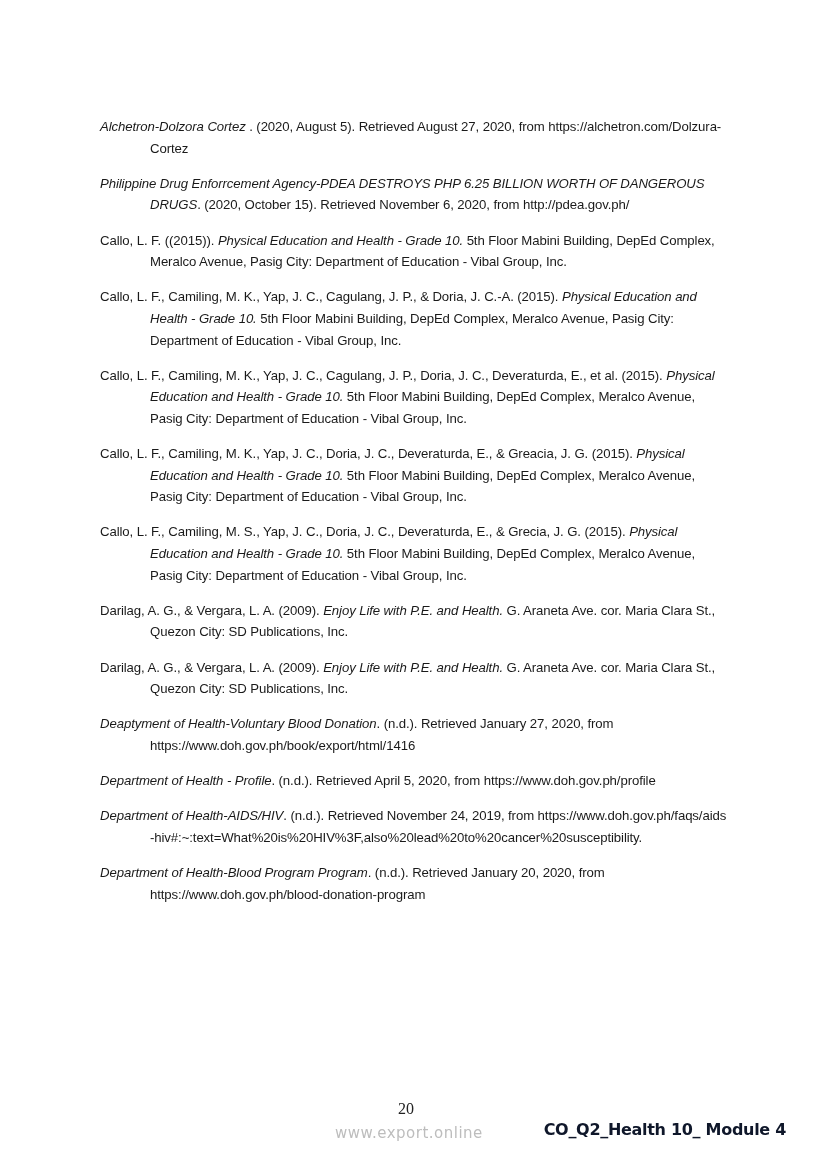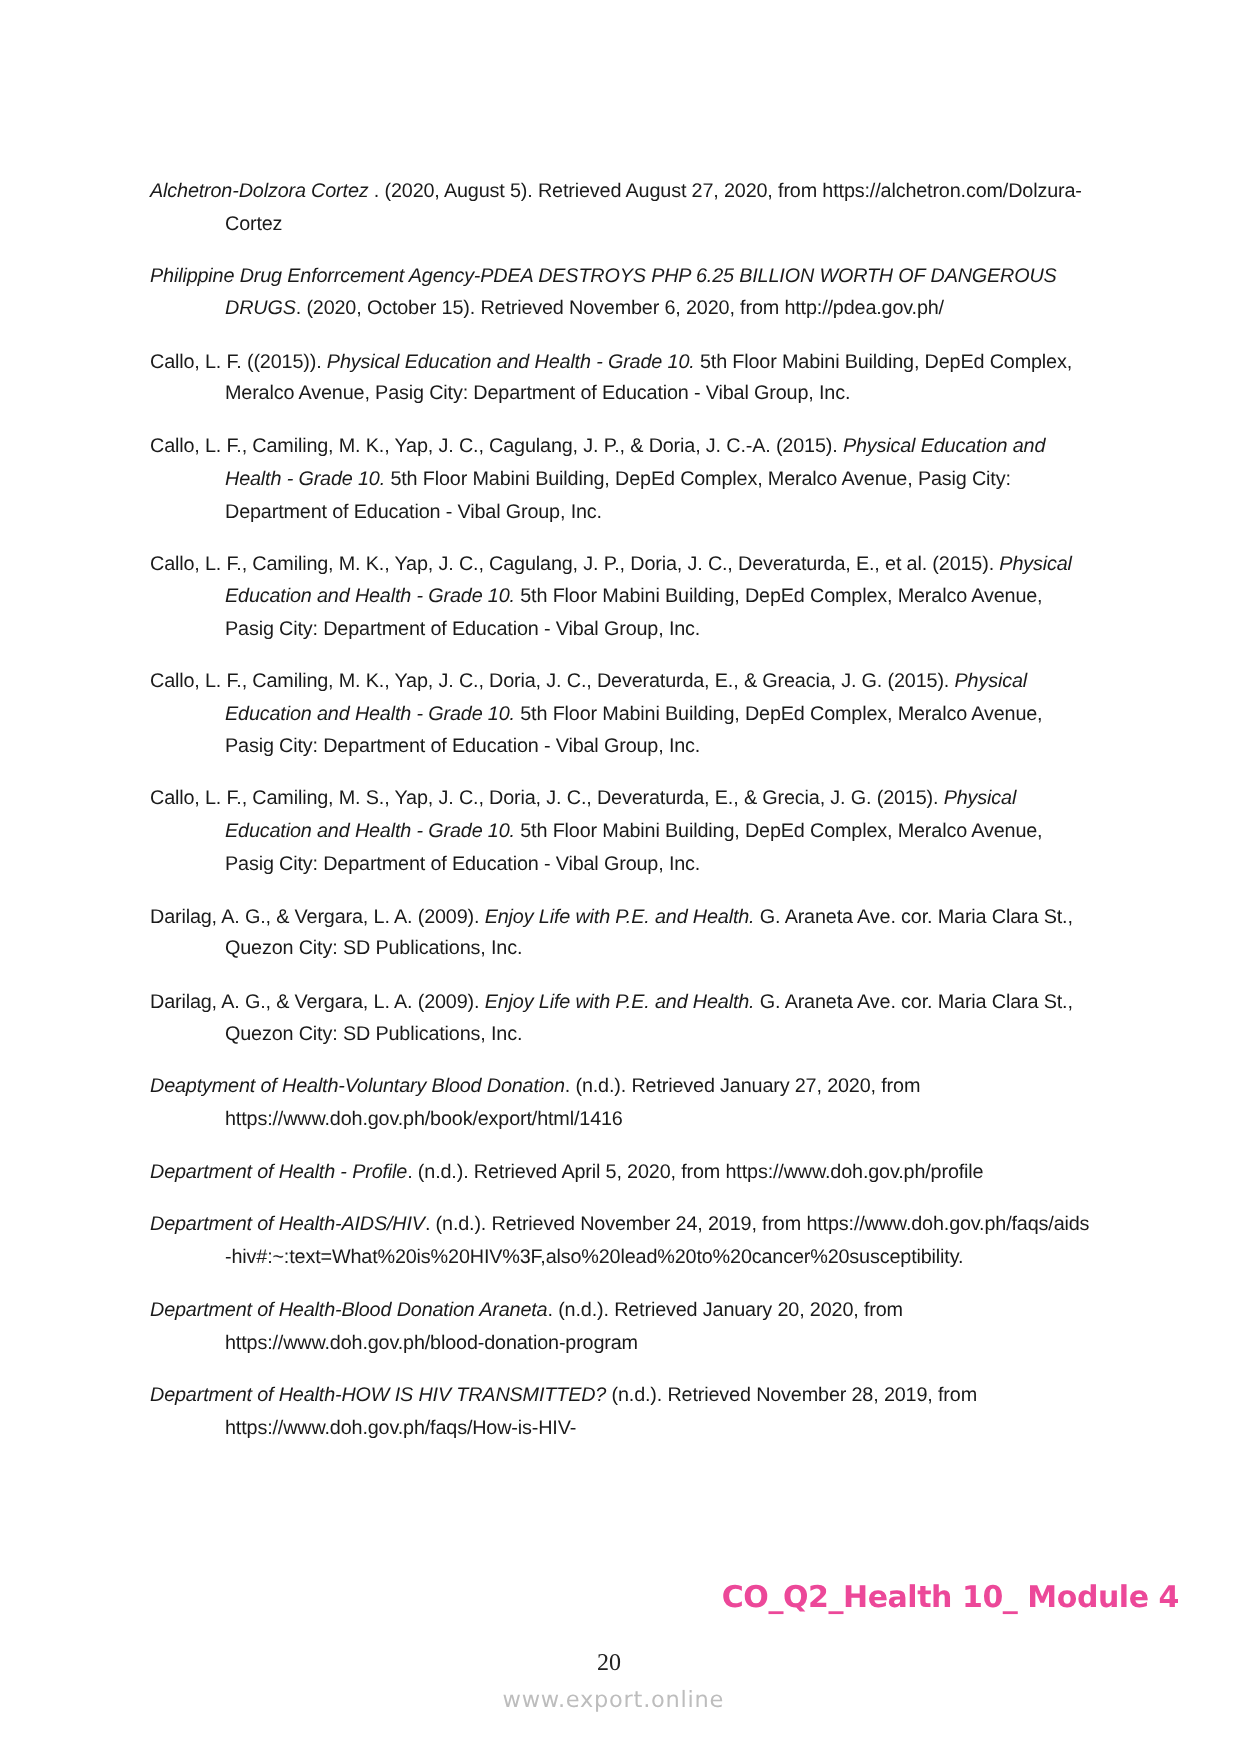--- a/index.html
+++ b/index.html
@@ -35,25 +35,25 @@
       position: absolute;
       left: 398px;
       top: 1100px;
       font-family: "Liberation Serif", serif;
       font-size: 16px;
       color: #222;
     }
     .module-label {
       position: absolute;
       right: 40px;
-      top: 1052px;
+      top: 1120px;
       font-family: "DejaVu Sans", sans-serif;
       font-weight: bold;
-      font-size: 20px;
-      color: #ec4899;
+      font-size: 16px;
+      color: #0f172a;
       letter-spacing: -0.3px;
     }
     .watermark {
       position: absolute;
       left: 335px;
       top: 1124px;
       font-family: "DejaVu Sans", sans-serif;
       font-size: 15px;
       color: #bdbdbd;
       letter-spacing: 0.5px;
@@ -68,19 +68,18 @@
   <p class="ref"><span>Callo, L. F. ((2015)). </span><span class="t">Physical Education and Health - Grade 10.</span><span> 5th Floor Mabini Building, DepEd Complex, Meralco Avenue, Pasig City: Department of Education - Vibal Group, Inc.</span></p>
   <p class="ref"><span>Callo, L. F., Camiling, M. K., Yap, J. C., Cagulang, J. P., &amp; Doria, J. C.-A. (2015). </span><span class="t">Physical Education and Health - Grade 10.</span><span> 5th Floor Mabini Building, DepEd Complex, Meralco Avenue, Pasig City: Department of Education - Vibal Group, Inc.</span></p>
   <p class="ref"><span>Callo, L. F., Camiling, M. K., Yap, J. C., Cagulang, J. P., Doria, J. C., Deveraturda, E., et al. (2015). </span><span class="t">Physical Education and Health - Grade 10.</span><span> 5th Floor Mabini Building, DepEd Complex, Meralco Avenue, Pasig City: Department of Education - Vibal Group, Inc.</span></p>
   <p class="ref"><span>Callo, L. F., Camiling, M. K., Yap, J. C., Doria, J. C., Deveraturda, E., &amp; Greacia, J. G. (2015). </span><span class="t">Physical Education and Health - Grade 10.</span><span> 5th Floor Mabini Building, DepEd Complex, Meralco Avenue, Pasig City: Department of Education - Vibal Group, Inc.</span></p>
   <p class="ref"><span>Callo, L. F., Camiling, M. S., Yap, J. C., Doria, J. C., Deveraturda, E., &amp; Grecia, J. G. (2015). </span><span class="t">Physical Education and Health - Grade 10.</span><span> 5th Floor Mabini Building, DepEd Complex, Meralco Avenue, Pasig City: Department of Education - Vibal Group, Inc.</span></p>
   <p class="ref"><span>Darilag, A. G., &amp; Vergara, L. A. (2009). </span><span class="t">Enjoy Life with P.E. and Health.</span><span> G. Araneta Ave. cor. Maria Clara St., Quezon City: SD Publications, Inc.</span></p>
   <p class="ref"><span>Darilag, A. G., &amp; Vergara, L. A. (2009). </span><span class="t">Enjoy Life with P.E. and Health.</span><span> G. Araneta Ave. cor. Maria Clara St., Quezon City: SD Publications, Inc.</span></p>
   <p class="ref"><span></span><span class="t">Deaptyment of Health-Voluntary Blood Donation</span><span>. (n.d.). Retrieved January 27, 2020, from https://www.doh.gov.ph/book/export/html/1416</span></p>
   <p class="ref"><span></span><span class="t">Department of Health - Profile</span><span>. (n.d.). Retrieved April 5, 2020, from https://www.doh.gov.ph/profile</span></p>
   <p class="ref"><span></span><span class="t">Department of Health-AIDS/HIV</span><span class="u">. (n.d.). Retrieved November 24, 2019, from https://www.doh.gov.ph/faqs/aids-hiv#:~:text=What%20is%20HIV%3F,also%20lead%20to%20cancer%20susceptibility.</span></p>
-  <p class="ref"><span></span><span class="t">Department of Health-Blood Donation Araneta</span><span>. (n.d.). Retrieved January 20, 2020, from https://www.doh.gov.ph/blood-donation-program</span></p>
-  <p class="ref"><span></span><span class="t">Department of Health-HOW IS HIV TRANSMITTED?</span><span> (n.d.). Retrieved November 28, 2019, from https://www.doh.gov.ph/faqs/How-is-HIV-</span></p>
+  <p class="ref"><span></span><span class="t">Department of Health-Blood Program Program</span><span>. (n.d.). Retrieved January 20, 2020, from https://www.doh.gov.ph/blood-donation-program</span></p>
 </div>
 
 <div class="page-num">20</div>
 <div class="module-label">CO_Q2_Health 10_ Module 4</div>
 <div class="watermark">www.export.online</div>
 
 </body></html>

